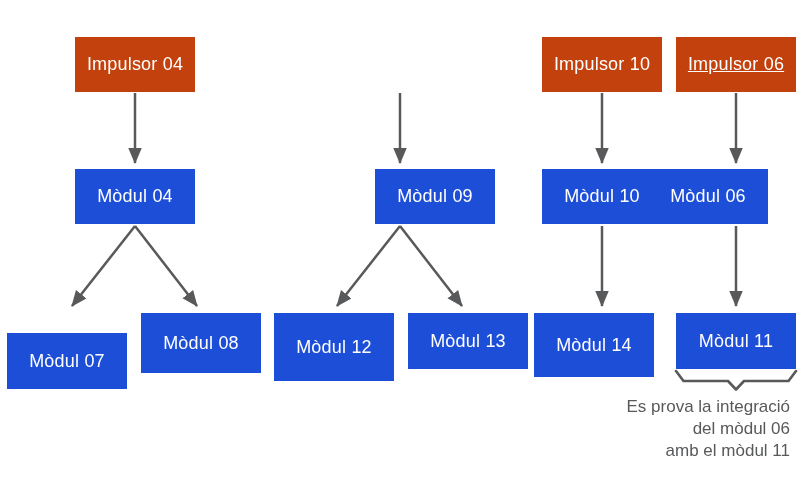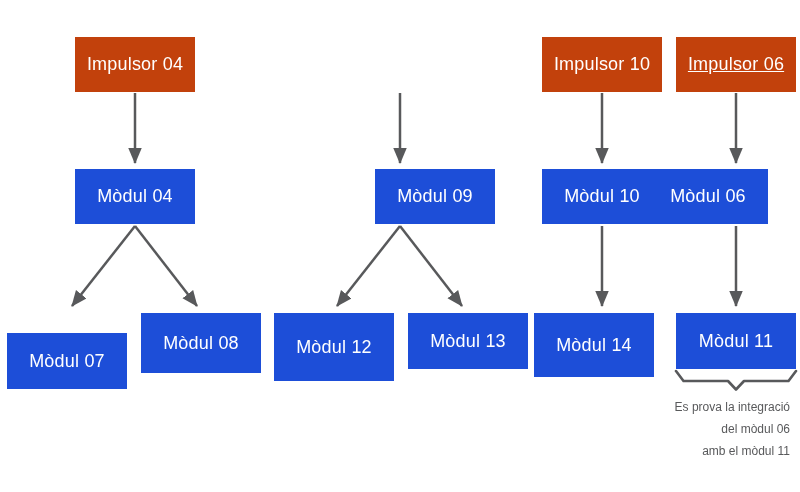--- a/index.html
+++ b/index.html
@@ -69,21 +69,21 @@
     stroke-linecap: round;
   }
 
   .annotation {
     position: absolute;
     top: 396px;
     right: 10px;
     width: 260px;
     text-align: right;
     color: #58595B;
-    font-size: 12px;
+    font-size: 17px;
     line-height: 22px;
   }
 </style>
 </head>
 <body>
 
 <div class="canvas">
 
   <svg class="connectors" viewBox="0 0 800 492" xmlns="http://www.w3.org/2000/svg">
     <defs>

